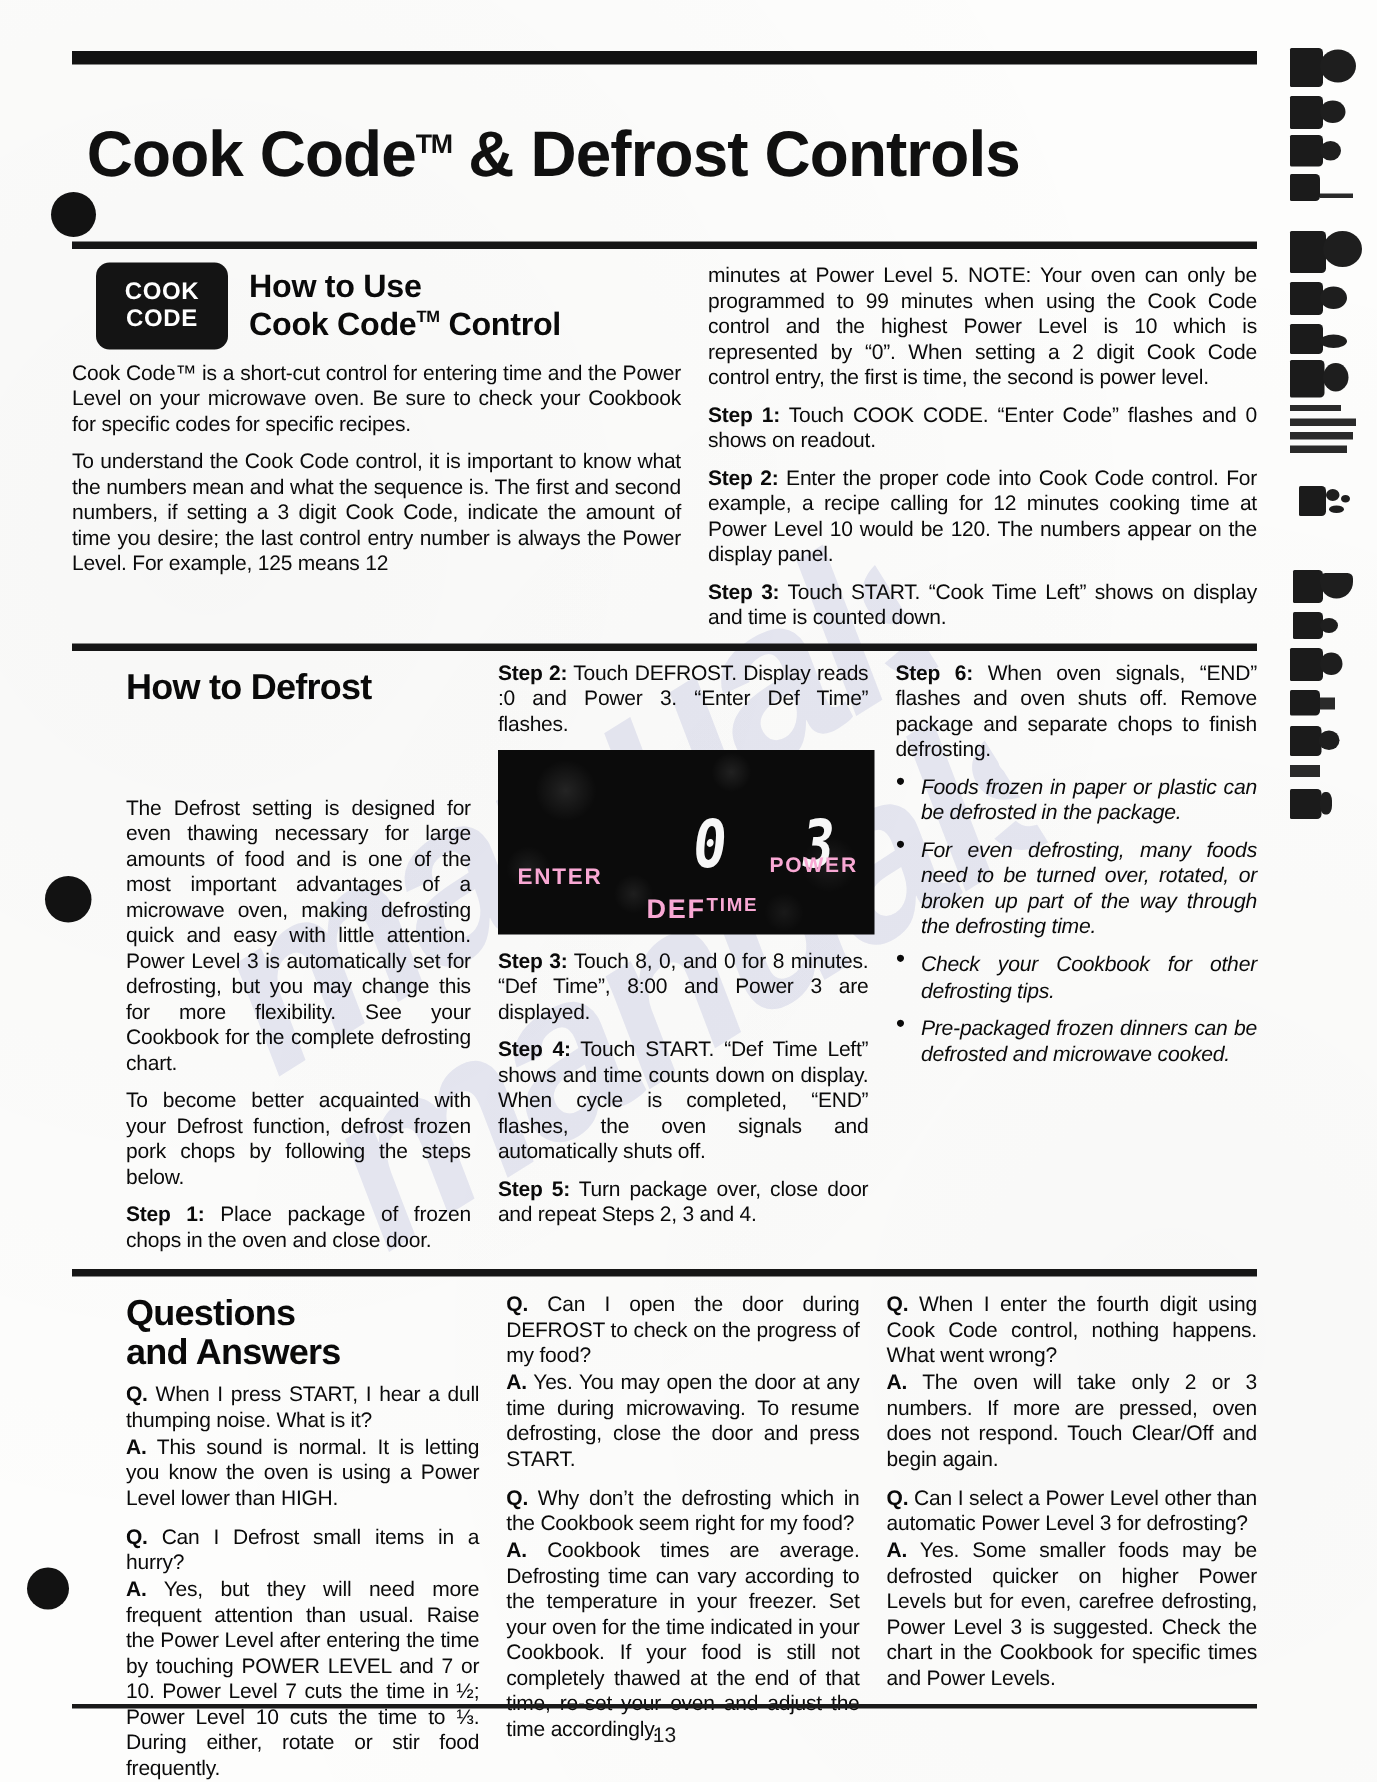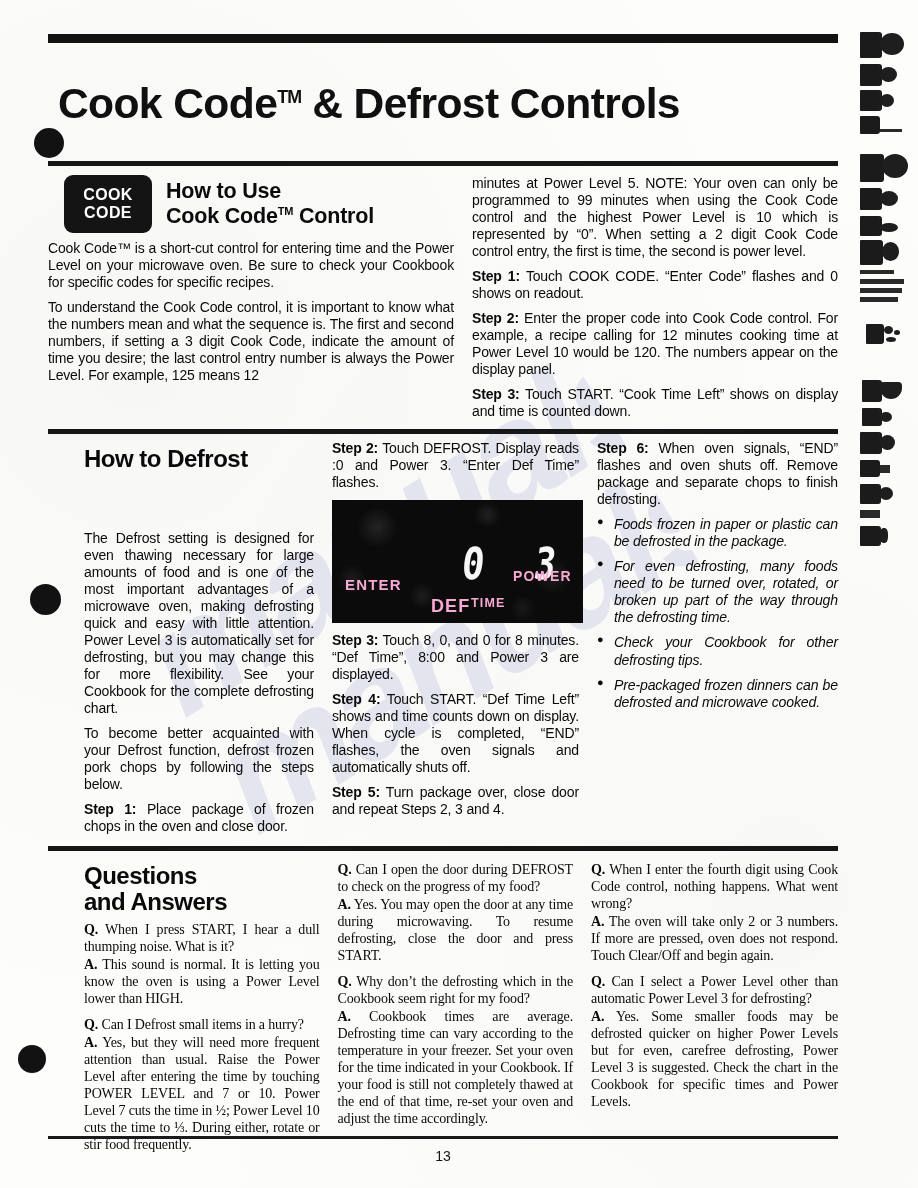--- a/index.html
+++ b/index.html
@@ -216,21 +216,21 @@
   ul.tips li::before {
     content: "\25CF";
     position: absolute;
     left: 0;
     top: -1px;
     font-size: 11px;
   }
 
   
   .qa-block { margin-bottom: 9px; }
-  .qa-block p { margin: 0 0 1px 0; font-family: Liberation Serif, serif; }
+  .qa-block p { margin: 0 0 1px 0; }
   .qa-block p:last-child { margin-bottom: 0; }
   .qa-head-spacer { height: 4px; }
   .qa-left-title { padding-bottom: 7px; }
 
   
   .footer {
     position: absolute;
     left: 48px;
     top: 1136px;
     width: 790px;

